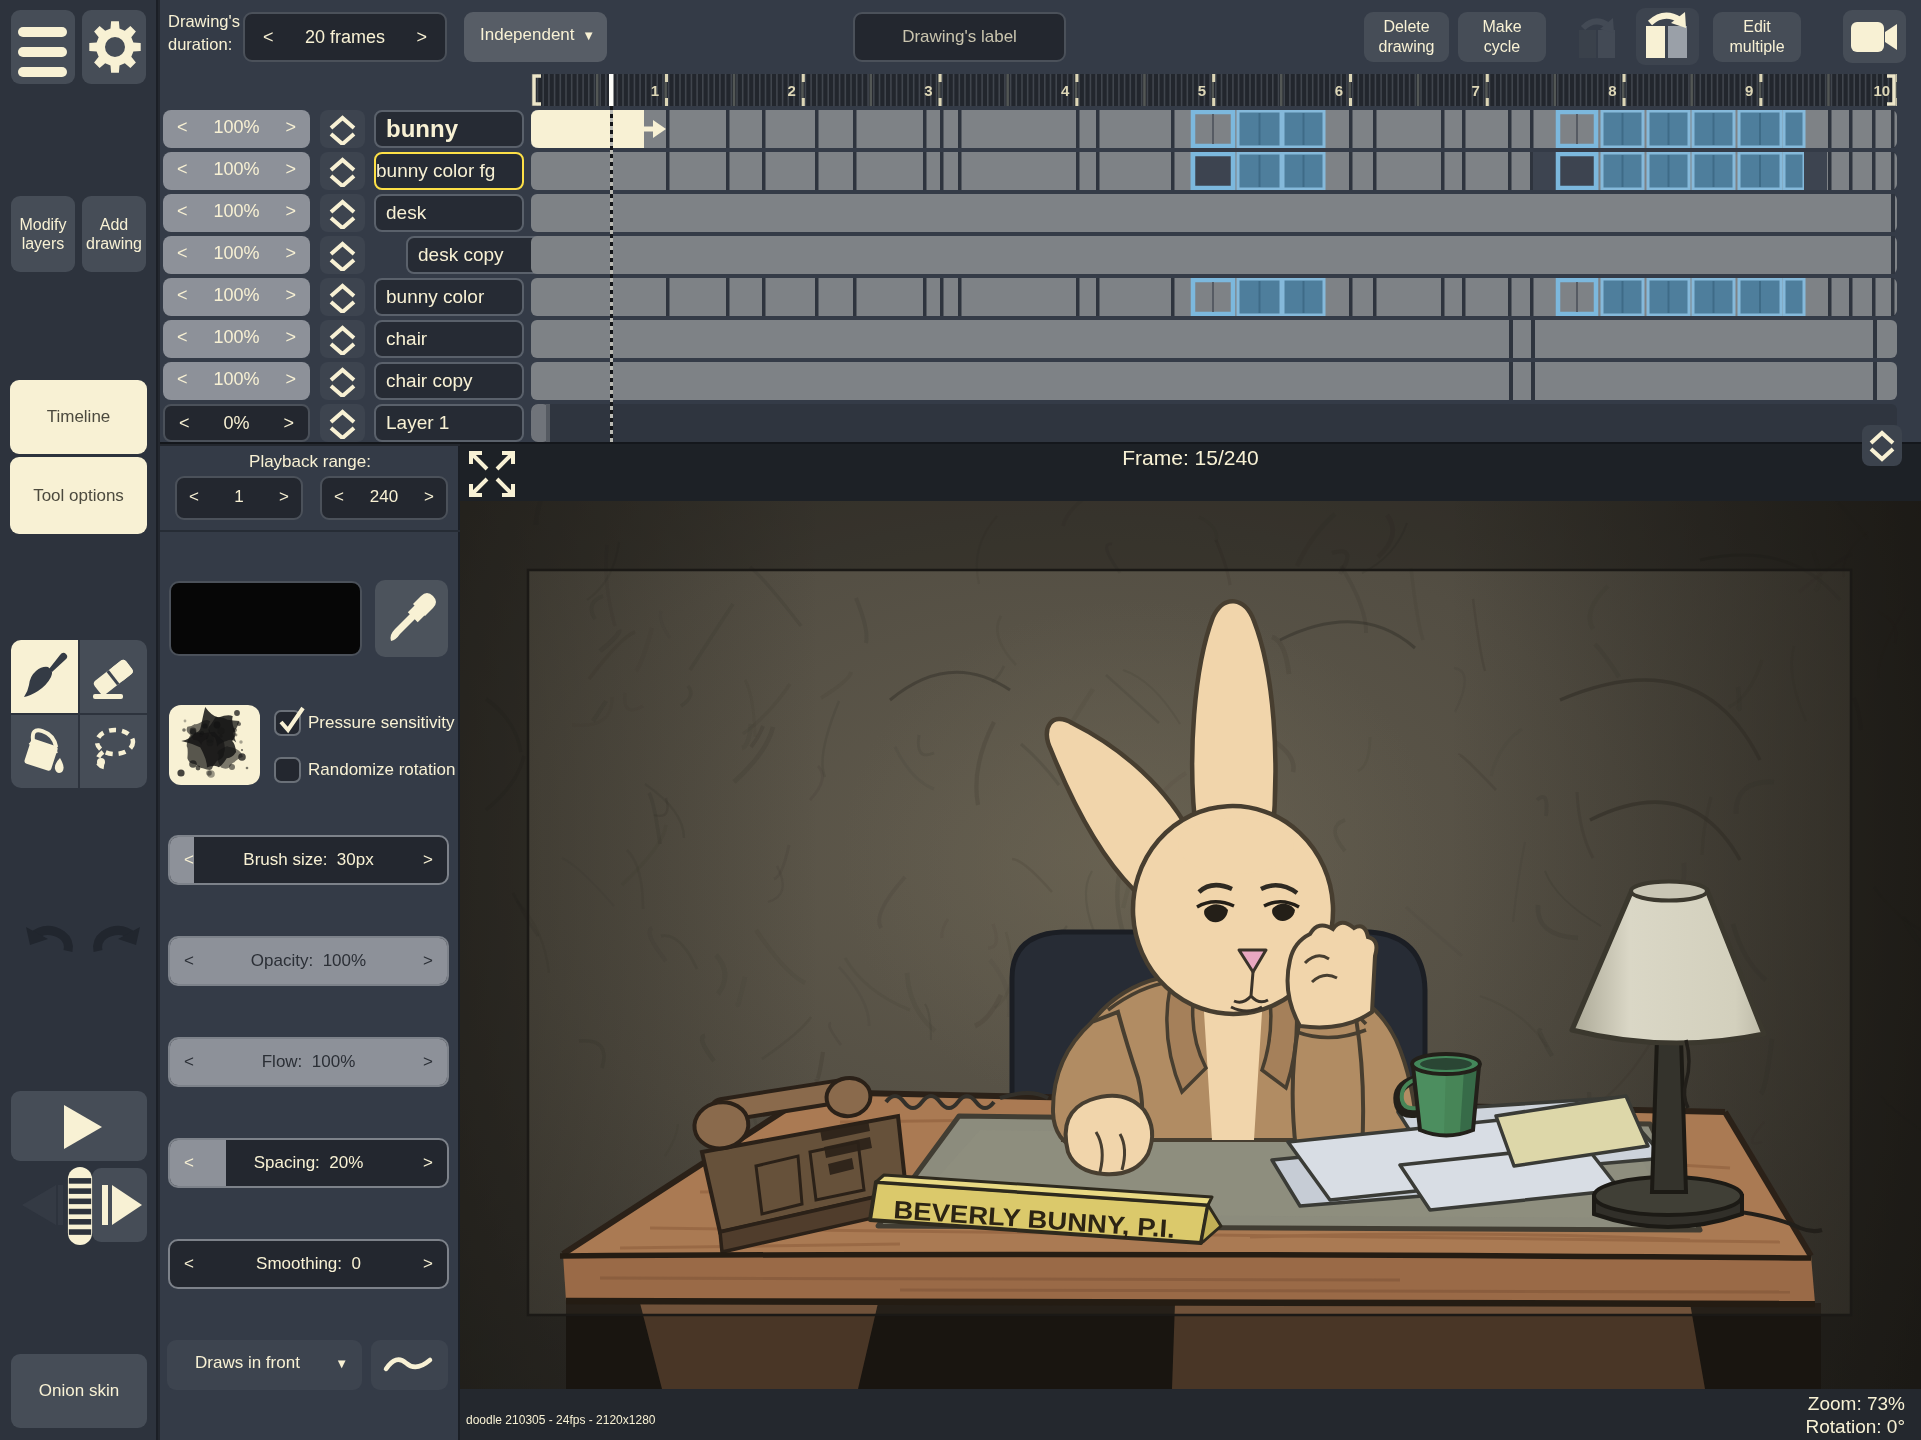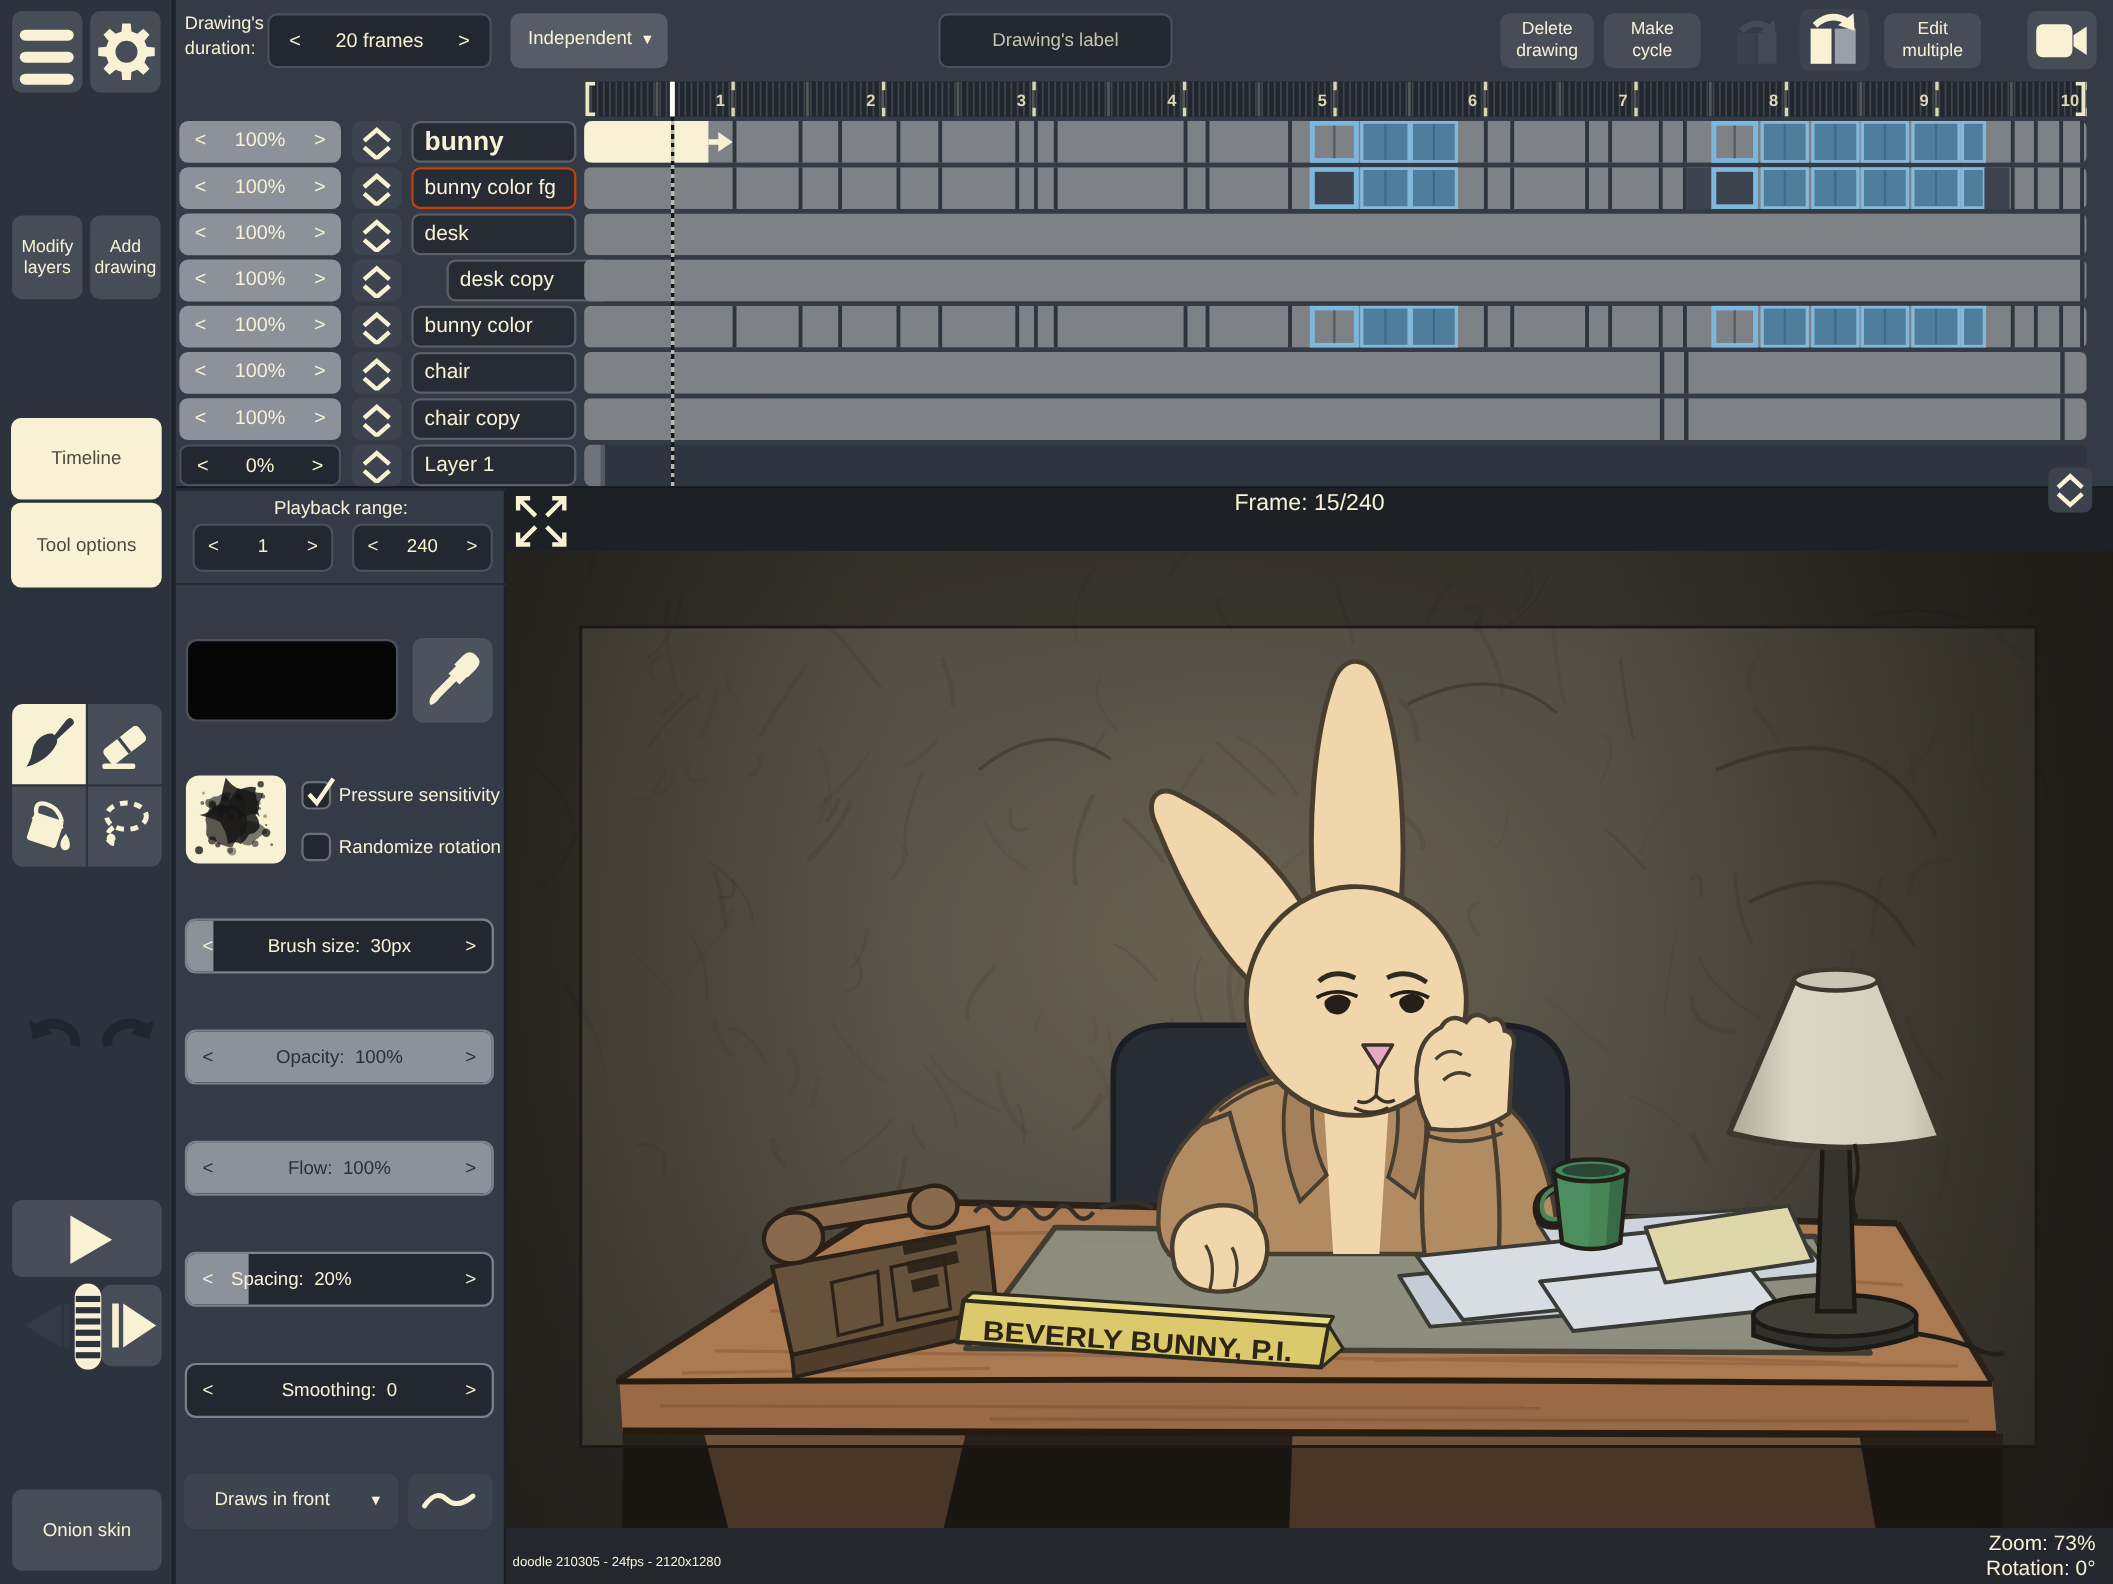--- a/index.html
+++ b/index.html
@@ -430,21 +430,21 @@
 <div class="abs ctext" style="left:163px;top:152px;width:147px;height:38px;background:#8d9199;border-radius:8px;font-size:18px;">
       <span style="position:absolute;left:14px;top:7px;">&lt;</span>
       <span style="position:absolute;width:100%;text-align:center;top:7px;">100%</span>
       <span style="position:absolute;right:14px;top:7px;">&gt;</span>
     </div>
 <div class="abs" style="left:320px;top:152px;width:45px;height:38px;background:#3d444f;border-radius:8px;"></div>
 <svg class="abs" style="left:323px;top:155px;" width="39" height="32" viewBox="0 0 39 32">
 <path d="M8 15 L19.5 5 L31 15" fill="none" stroke="#f8f1d4" stroke-width="4"></path>
 <path d="M8 21 L19.5 31 L31 21" fill="none" stroke="#f8f1d4" stroke-width="4"></path>
     </svg>
-<div class="abs ctext" style="left:374px;top:152px;width:150px;height:38px;background:#262b34;border:2px solid #c2410c;border-radius:8px;font-size:19px;padding-left:10px;line-height:34px;white-space:nowrap;overflow:hidden;">bunny color fg</div>
+<div class="abs ctext" style="left:374px;top:152px;width:150px;height:38px;background:#262b34;border:2px solid #fde047;border-radius:8px;font-size:19px;line-height:34px;white-space:nowrap;overflow:hidden;">bunny color fg</div>
 <div class="abs ctext" style="left:163px;top:194px;width:147px;height:38px;background:#8d9199;border-radius:8px;font-size:18px;">
       <span style="position:absolute;left:14px;top:7px;">&lt;</span>
       <span style="position:absolute;width:100%;text-align:center;top:7px;">100%</span>
       <span style="position:absolute;right:14px;top:7px;">&gt;</span>
     </div>
 <div class="abs" style="left:320px;top:194px;width:45px;height:38px;background:#3d444f;border-radius:8px;"></div>
 <svg class="abs" style="left:323px;top:197px;" width="39" height="32" viewBox="0 0 39 32">
 <path d="M8 15 L19.5 5 L31 15" fill="none" stroke="#f8f1d4" stroke-width="4"></path>
 <path d="M8 21 L19.5 31 L31 21" fill="none" stroke="#f8f1d4" stroke-width="4"></path>
     </svg>
@@ -747,21 +747,21 @@
     </div>
 <div class="abs" style="left:168px;top:1037px;width:281px;height:50px;background:#23272f;border:2px solid #7d828a;border-radius:10px;overflow:hidden;">
       <div style="position:absolute;left:0;top:0;width:281px;height:100%;background:#8d9199;"></div>
       <span style="position:absolute;left:14px;top:13px;color:#2b2f36;font-size:17px;">&lt;</span>
       <span style="position:absolute;width:100%;text-align:center;top:13px;color:#2b2f36;font-size:17px;">Flow:&nbsp; 100%</span>
       <span style="position:absolute;right:14px;top:13px;color:#2b2f36;font-size:17px;">&gt;</span>
     </div>
 <div class="abs" style="left:168px;top:1138px;width:281px;height:50px;background:#23272f;border:2px solid #7d828a;border-radius:10px;overflow:hidden;">
       <div style="position:absolute;left:0;top:0;width:56px;height:100%;background:#8d9199;"></div>
       <span style="position:absolute;left:14px;top:13px;color:#f8f1d4;font-size:17px;">&lt;</span>
-      <span style="position:absolute;width:100%;top:13px;color:#f8f1d4;font-size:17px;padding-left:40px;">Spacing:&nbsp; 20%</span>
+      <span style="position:absolute;width:100%;text-align:center;top:13px;color:#f8f1d4;font-size:17px;">Spacing:&nbsp; 20%</span>
       <span style="position:absolute;right:14px;top:13px;color:#f8f1d4;font-size:17px;">&gt;</span>
     </div>
 <div class="abs" style="left:168px;top:1239px;width:281px;height:50px;background:#23272f;border:2px solid #7d828a;border-radius:10px;overflow:hidden;">
       <span style="position:absolute;left:14px;top:13px;color:#f8f1d4;font-size:17px;">&lt;</span>
       <span style="position:absolute;width:100%;text-align:center;top:13px;color:#f8f1d4;font-size:17px;">Smoothing:&nbsp; 0</span>
       <span style="position:absolute;right:14px;top:13px;color:#f8f1d4;font-size:17px;">&gt;</span>
     </div>
 <div class="abs ctext" style="left:167px;top:1340px;width:195px;height:50px;background:#3d444f;border-radius:9px;font-size:17px;">
       <span style="position:absolute;left:28px;top:13px;">Draws in front</span>
       <span style="position:absolute;right:14px;top:16px;font-size:13px;">▼</span>

